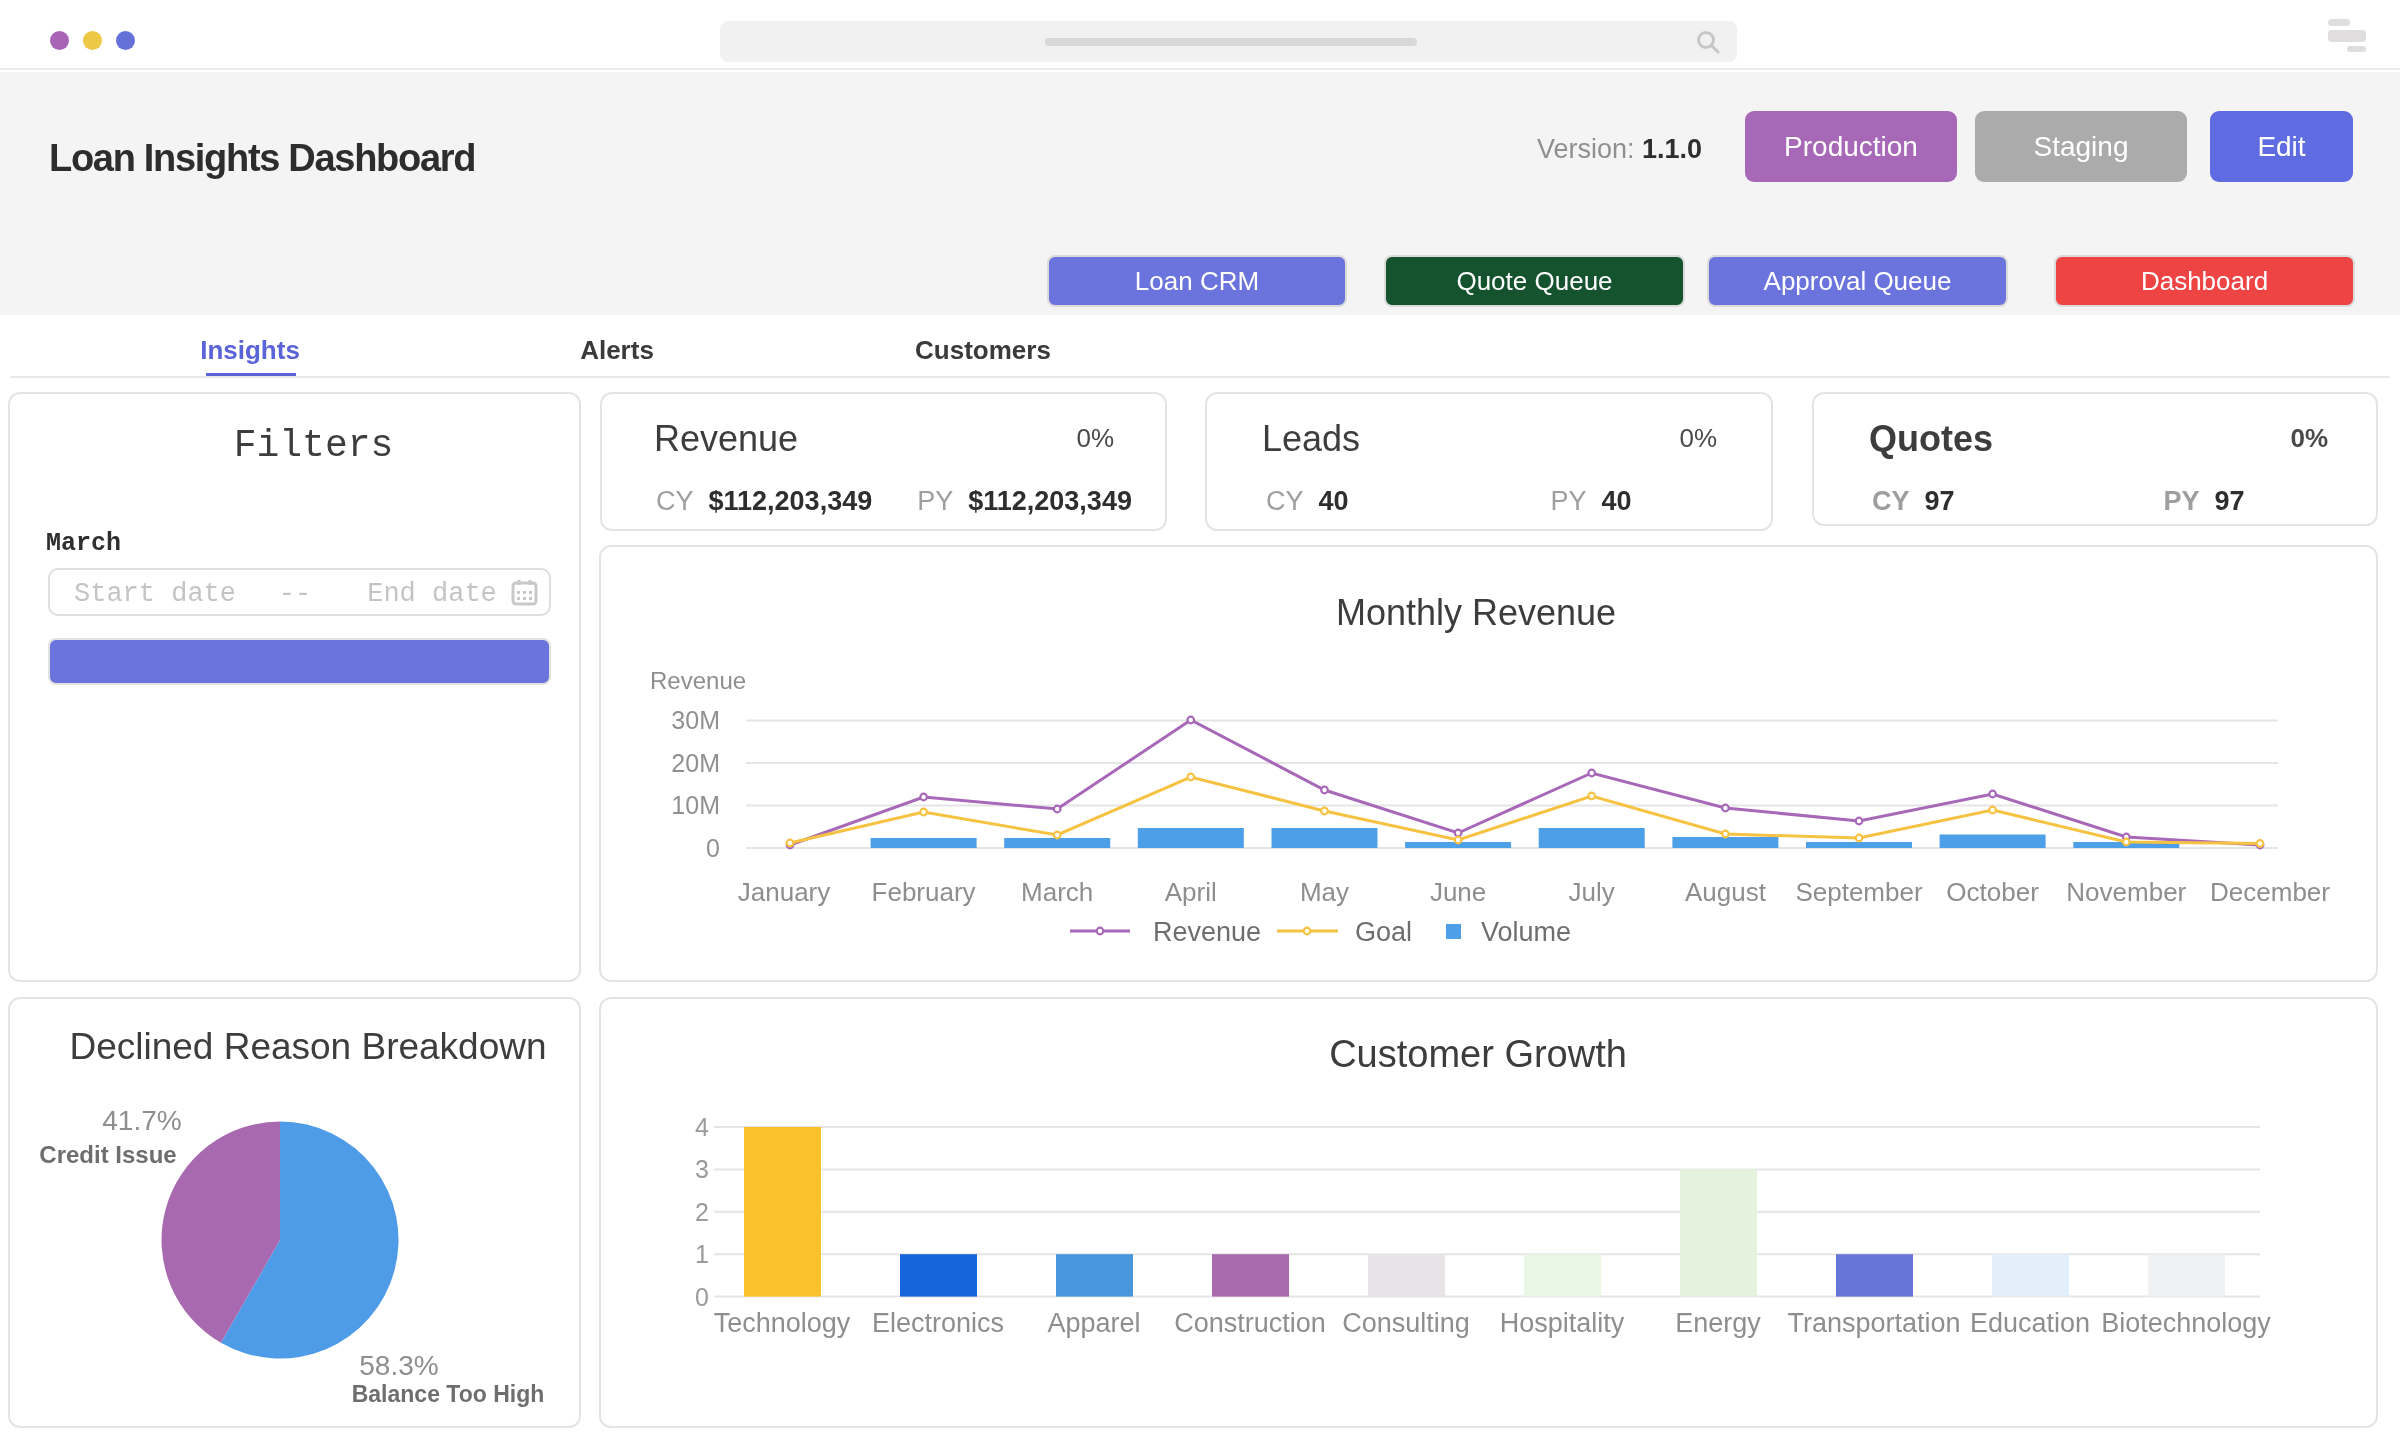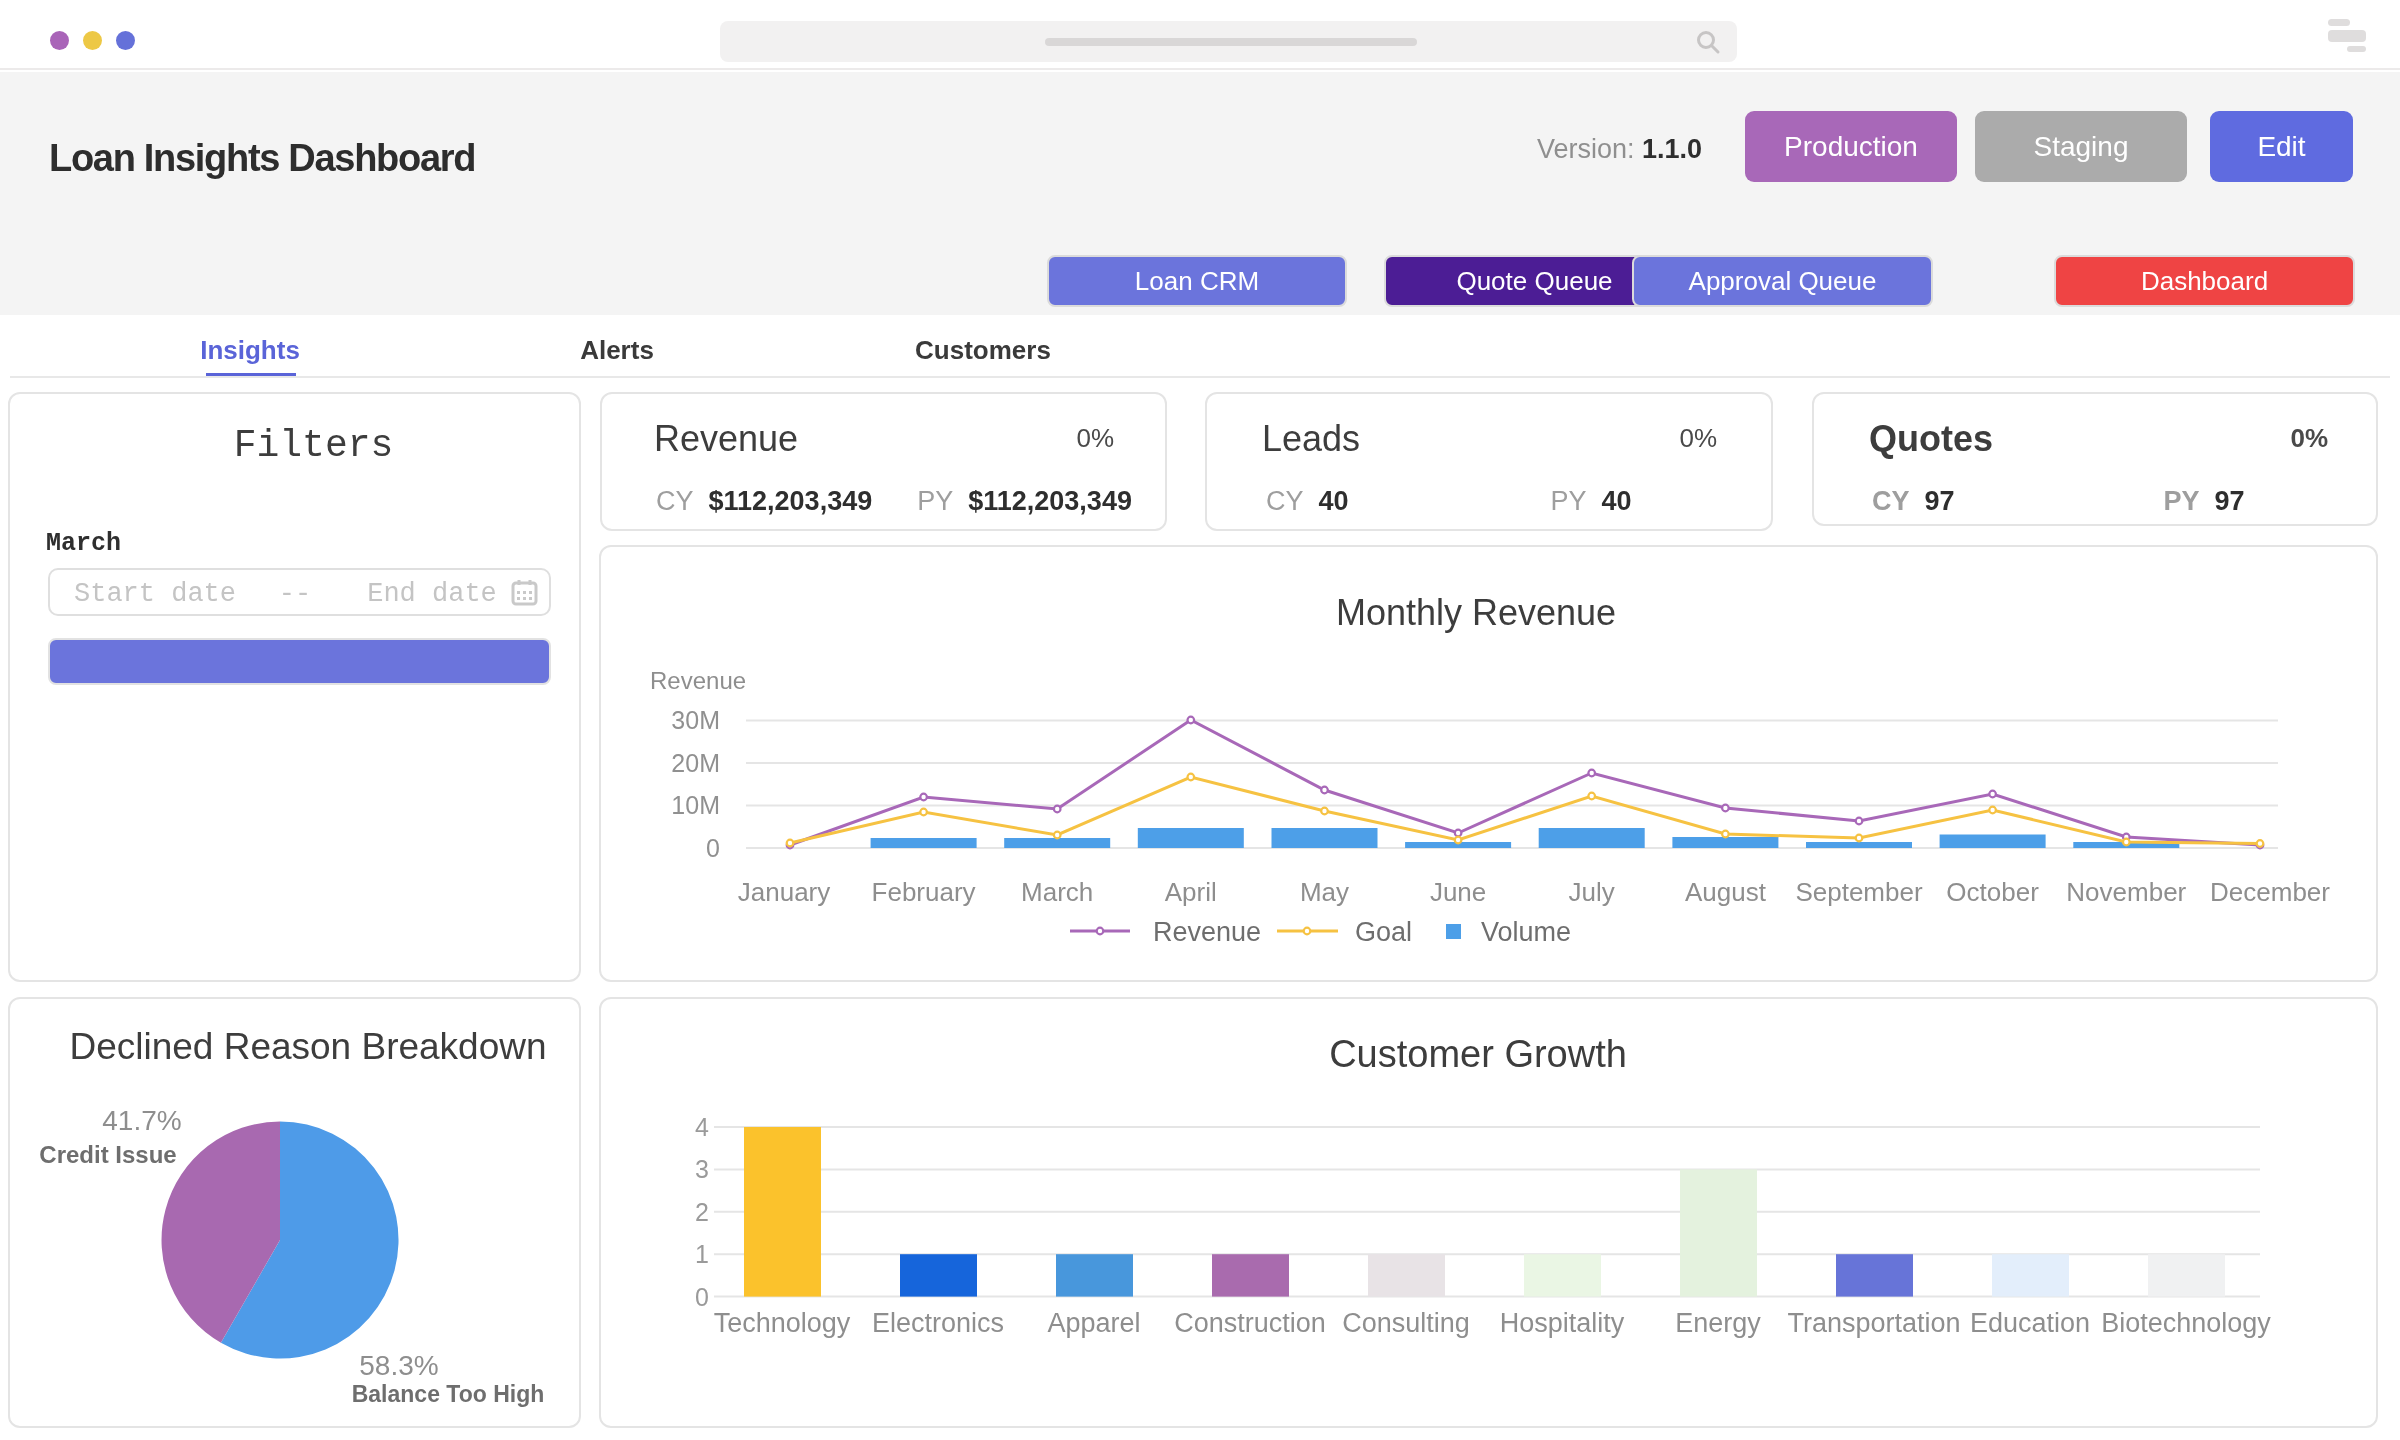--- a/index.html
+++ b/index.html
@@ -61,22 +61,22 @@
   </div>
 </div>
 
 <div class="header"></div>
 <div class="h1">Loan Insights Dashboard</div>
 <div class="version">Version: <b>1.1.0</b></div>
 <div class="btn btn-lg" style="left:1745px; width:212px; background:#A868B8;">Production</div>
 <div class="btn btn-lg" style="left:1975px; width:212px; background:#ABABAB;">Staging</div>
 <div class="btn btn-lg" style="left:2210px; width:143px; background:#5F6BE0;">Edit</div>
 <div class="btn btn-nav" style="left:1047px; width:300px; background:#6B74DC;">Loan CRM</div>
-<div class="btn btn-nav" style="left:1384px; width:301px; background:#4c1d95;">Quote Queue</div>
-<div class="btn btn-nav" style="left:1632px; width:301px; background:#6B74DC;">Approval Queue</div>
+<div class="btn btn-nav" style="left:1384px; width:301px; background:#14532d;">Quote Queue</div>
+<div class="btn btn-nav" style="left:1707px; width:301px; background:#6B74DC;">Approval Queue</div>
 <div class="btn btn-nav" style="left:2054px; width:301px; background:#ef4444;">Dashboard</div>
 
 <div class="tabstrip">
   <div class="tab active" style="left:250px;">Insights</div>
   <div class="tab" style="left:617px;">Alerts</div>
   <div class="tab" style="left:983px;">Customers</div>
   <div class="tabline"></div>
 </div>
 <div class="tabborder"></div>
 

